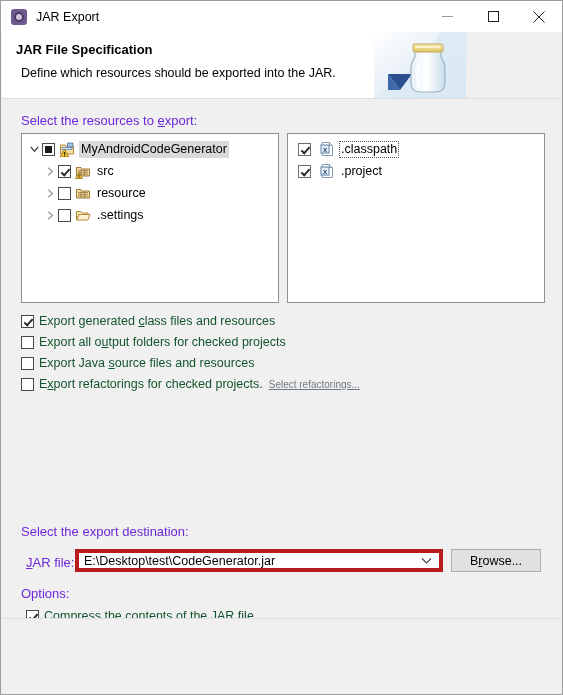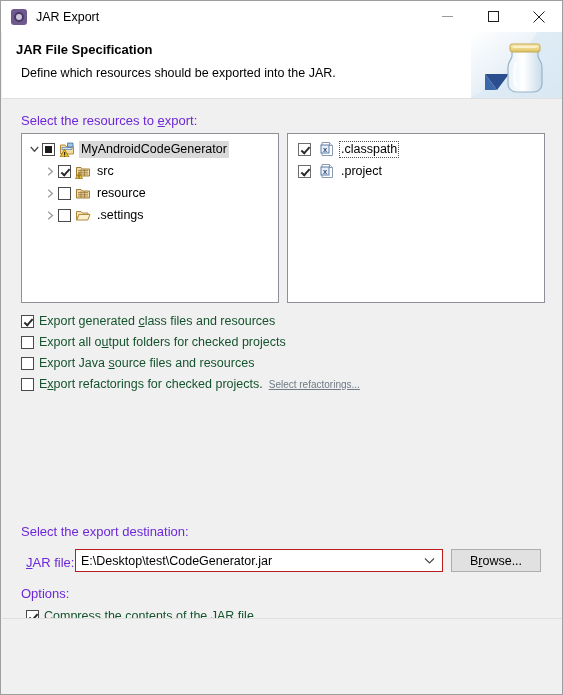--- a/index.html
+++ b/index.html
@@ -65,21 +65,21 @@
   .win-btn {
     width: 46px; height: 31px;
     display: flex; align-items: center; justify-content: center;
   }
   .win-btn svg { display:block; }
 
   
   #header {
     position: absolute;
     left: 1px; top: 31px;
-    width: 561px;
+    width: 464px;
     height: 66px;
     background: #ffffff;
     overflow: hidden;
   }
   #header-title {
     position: absolute;
     left: 14px; top: 10px;
     font-size: 13px;
     font-weight: bold;
     color: #000;
@@ -200,21 +200,21 @@
     margin-left: 6px;
   }
 
   
   #jar-combo {
     position: absolute;
     left: 73px; top: 450px;
     width: 368px; height: 23px;
     box-sizing: border-box;
     background: #ffffff;
-    border: 1px solid #b91c1c;
+    border: 4px solid #b91c1c;
     display: flex;
     align-items: center;
   }
   #jar-value {
     margin-left: 5px;
     font-size: 12.5px;
     color: #000;
     flex: 1;
     overflow: hidden;
     white-space: nowrap;

